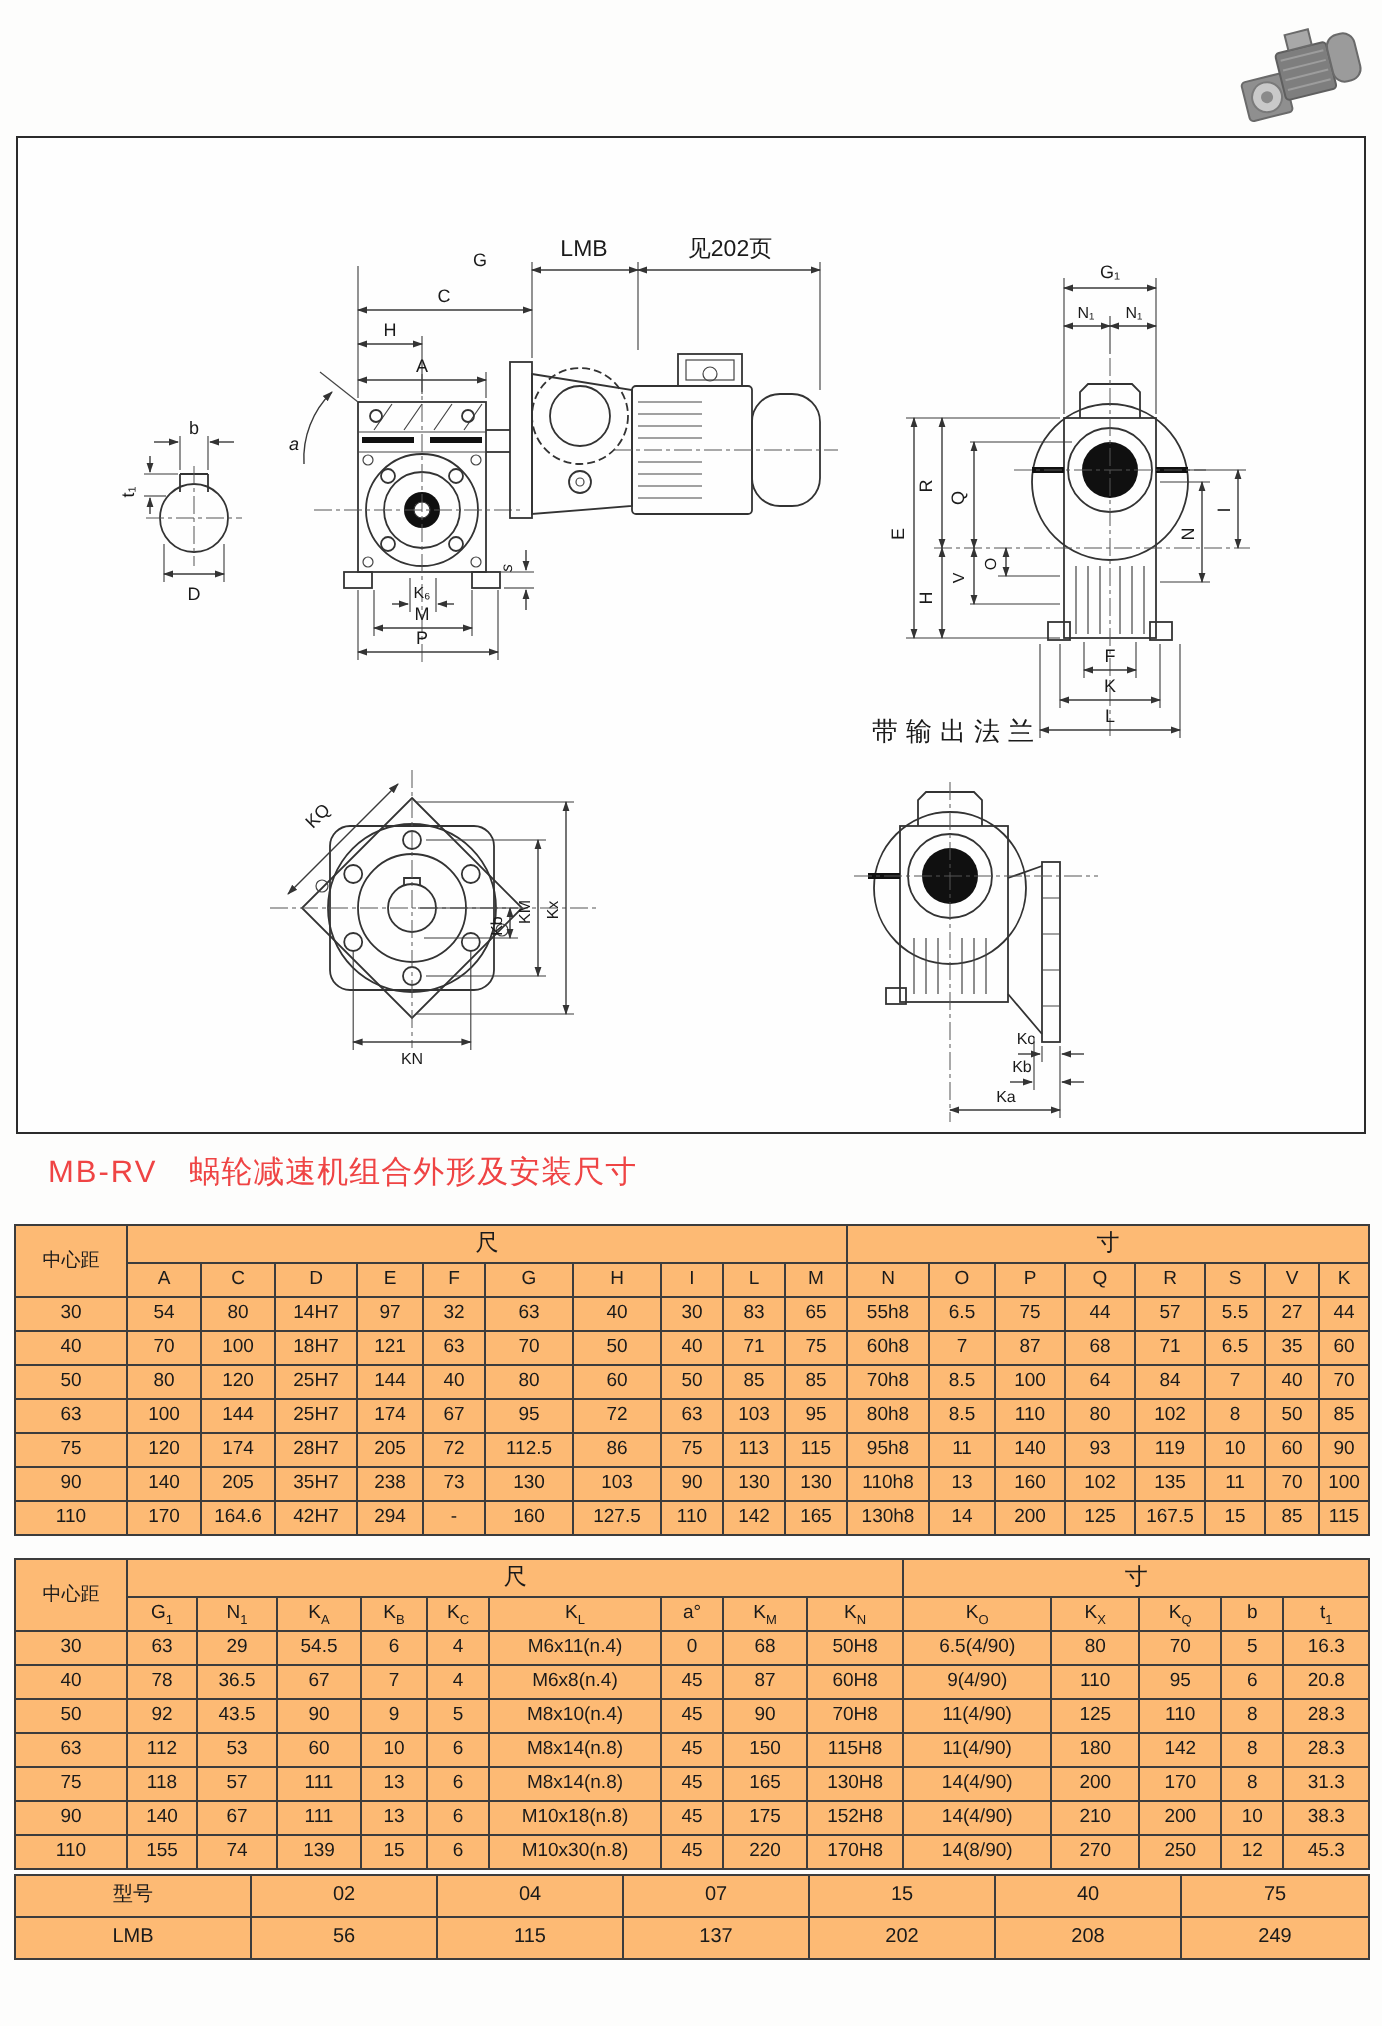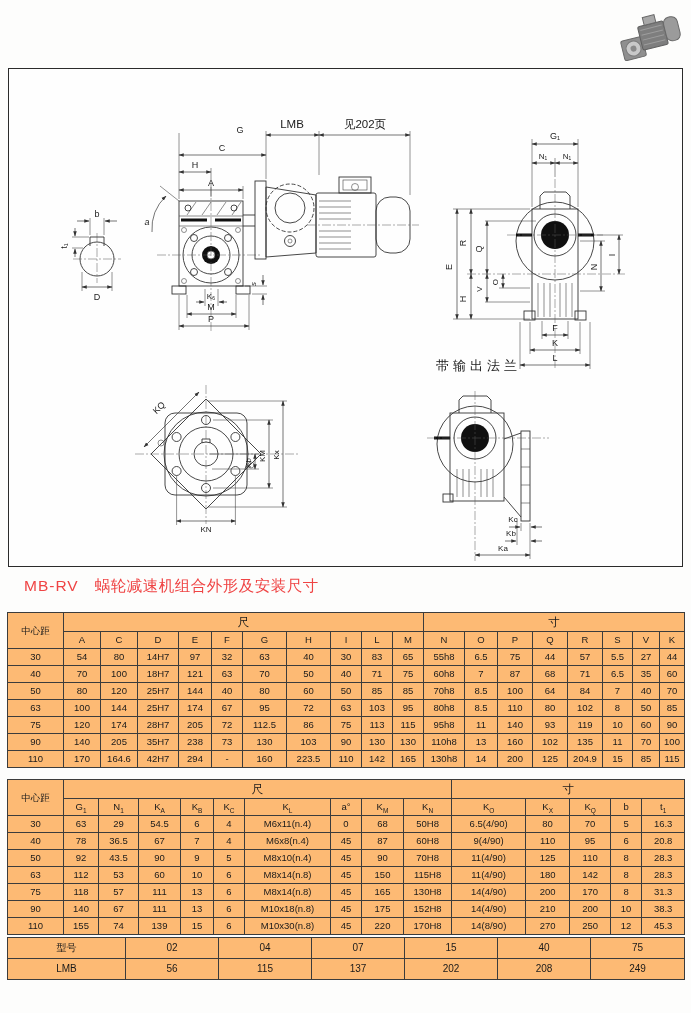--- a/index.html
+++ b/index.html
@@ -487,29 +487,29 @@
           <td>100</td>
         </tr>
         <tr>
           <td>110</td>
           <td>170</td>
           <td>164.6</td>
           <td>42H7</td>
           <td>294</td>
           <td>-</td>
           <td>160</td>
-          <td>223.5</td>
+          <td>127.5</td>
           <td>110</td>
           <td>142</td>
           <td>165</td>
           <td>130h8</td>
           <td>14</td>
           <td>200</td>
           <td>125</td>
-          <td>204.9</td>
+          <td>167.5</td>
           <td>15</td>
           <td>85</td>
           <td>115</td>
         </tr>
       </tbody>
   </table>
 
   <table id="table2">
     <colgroup>
       <col style="width:56px">

